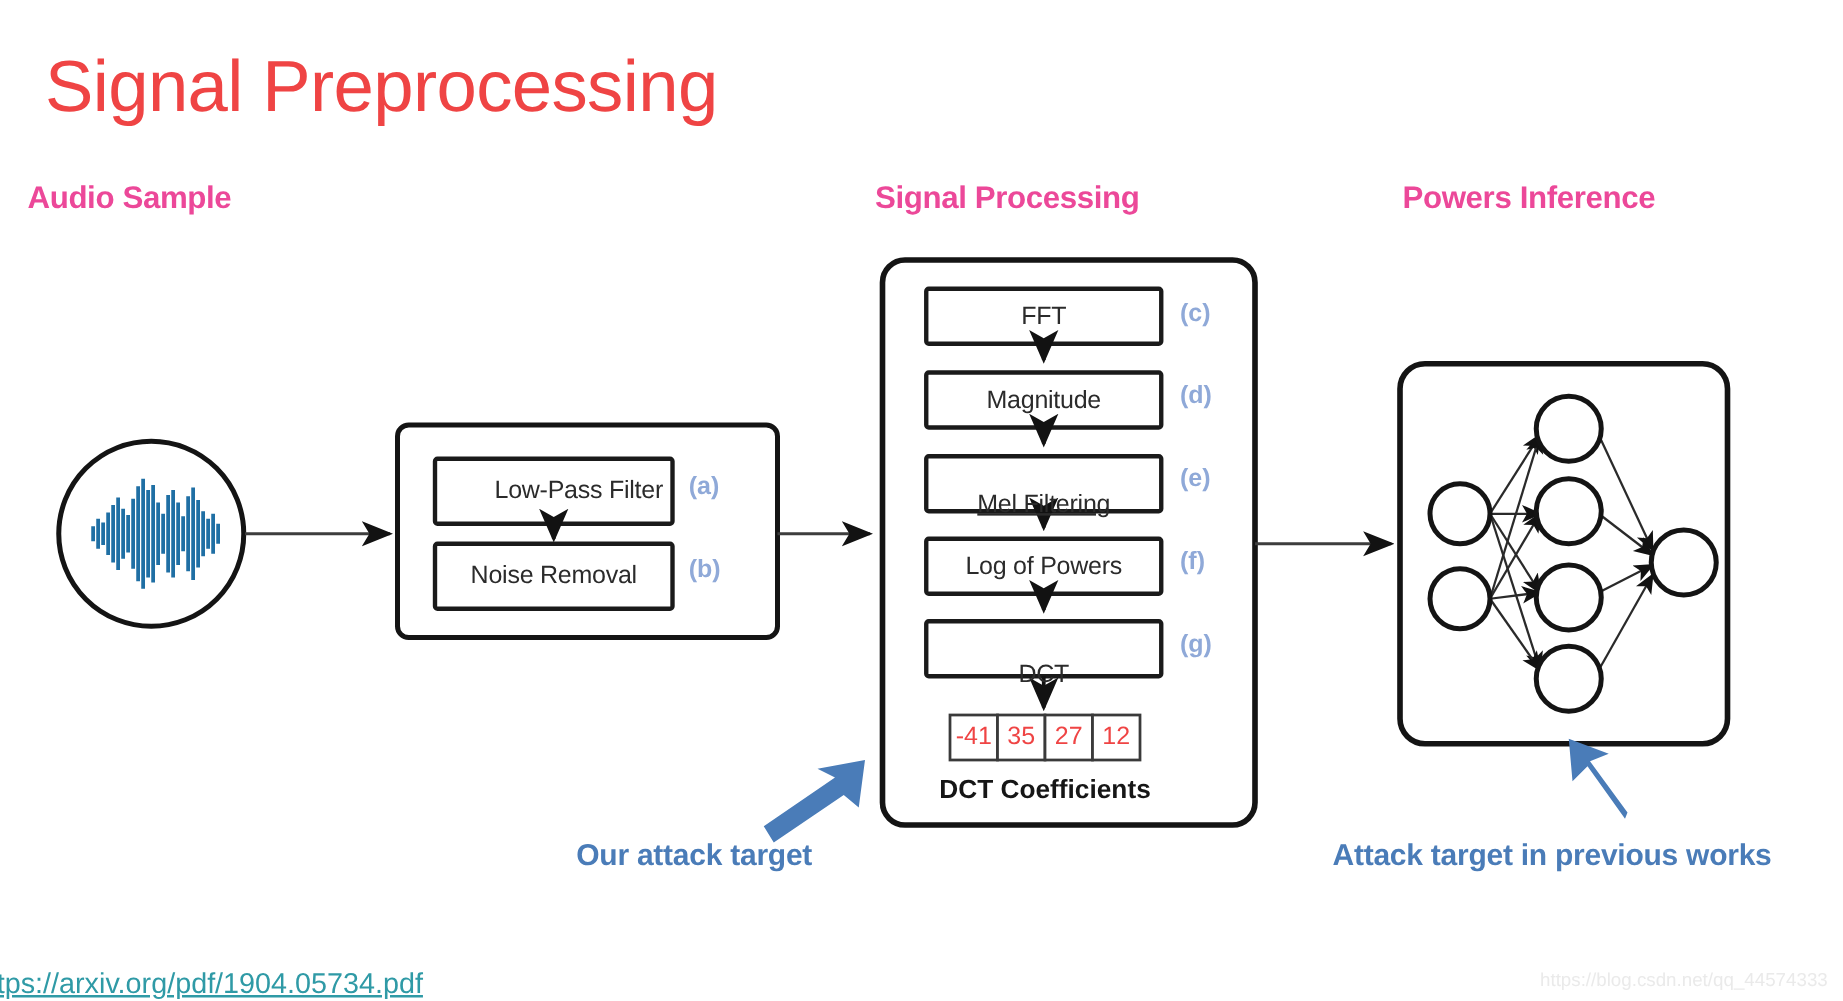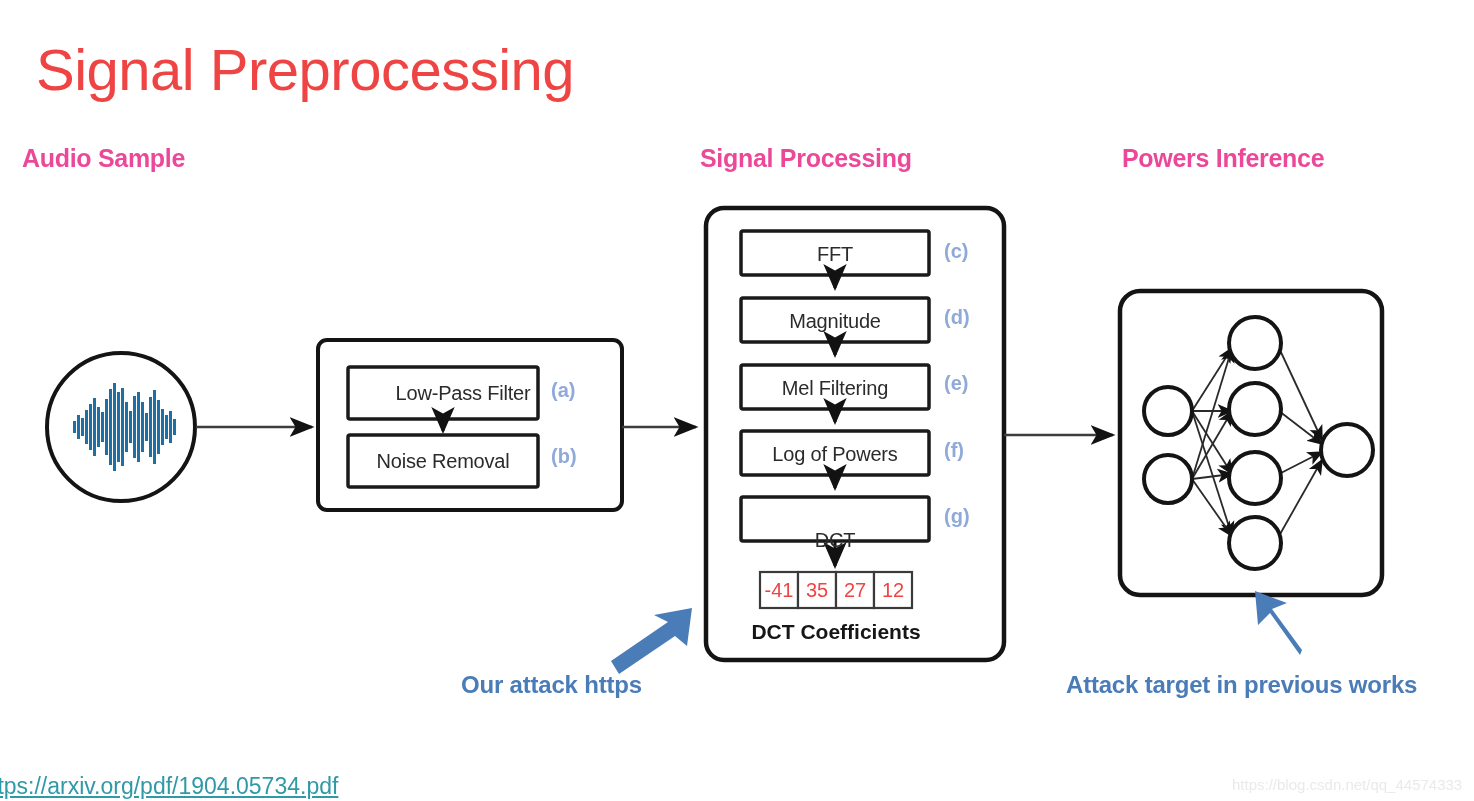--- a/index.html
+++ b/index.html
@@ -244,35 +244,35 @@
     </g>
   </svg>
 
   <div class="node-label" style="left:443px; top:393px;margin-left:20px;">Low-Pass Filter</div>
   <div class="node-label" style="left:443px; top:461px;">Noise Removal</div>
   <div class="step-tag" style="left:551px; top:390px;">(a)</div>
   <div class="step-tag" style="left:551px; top:456px;">(b)</div>
 
   <div class="node-label" style="left:835px; top:254px;">FFT</div>
   <div class="node-label" style="left:835px; top:321px;">Magnitude</div>
-  <div class="node-label" style="left:835px; top:388px;">Mel Filtering</div>
+  <div class="node-label" style="left:835px; top:404px;text-decoration:underline;">Mel Filtering</div>
   <div class="node-label" style="left:835px; top:454px;">Log of Powers</div>
   <div class="node-label" style="left:835px; top:520px;margin-top:20px;">DCT</div>
 
   <div class="step-tag" style="left:944px; top:251px;">(c)</div>
   <div class="step-tag" style="left:944px; top:317px;">(d)</div>
   <div class="step-tag" style="left:944px; top:383px;">(e)</div>
   <div class="step-tag" style="left:944px; top:450px;">(f)</div>
   <div class="step-tag" style="left:944px; top:516px;">(g)</div>
 
   <div class="coef-cell" style="left:779px; top:590px;">-41</div>
   <div class="coef-cell" style="left:817px; top:590px;">35</div>
   <div class="coef-cell" style="left:855px; top:590px;">27</div>
   <div class="coef-cell" style="left:893px; top:590px;">12</div>
   <div id="dct-caption">DCT Coefficients</div>
 
-  <div class="callout" id="callout-ours">Our attack https</div>
+  <div class="callout" id="callout-ours">Our attack target</div>
   <div class="callout" id="callout-previous">Attack target in previous works</div>
 
   <div id="source-link">ttps://arxiv.org/pdf/1904.05734.pdf</div>
   <div id="watermark">https://blog.csdn.net/qq_44574333</div>
 
 </div>
 
 </body></html>

